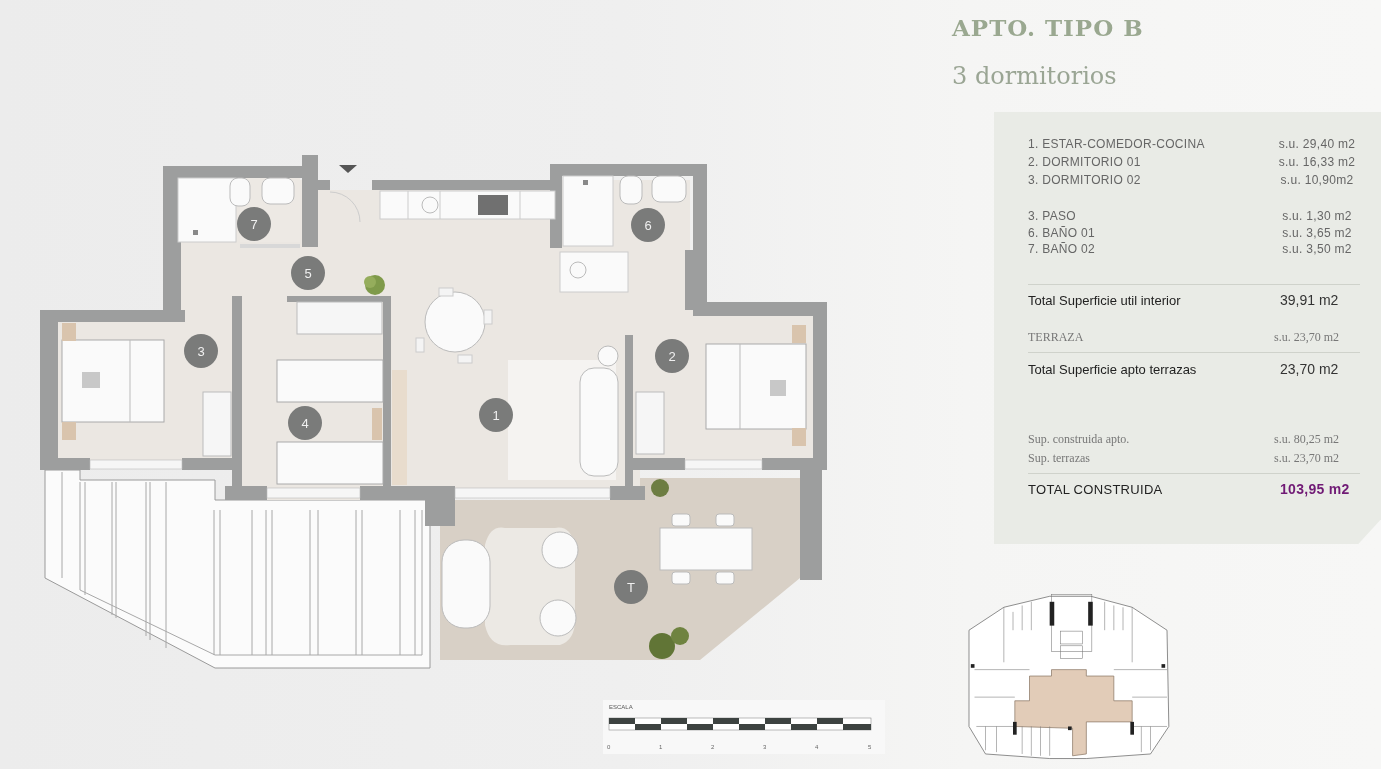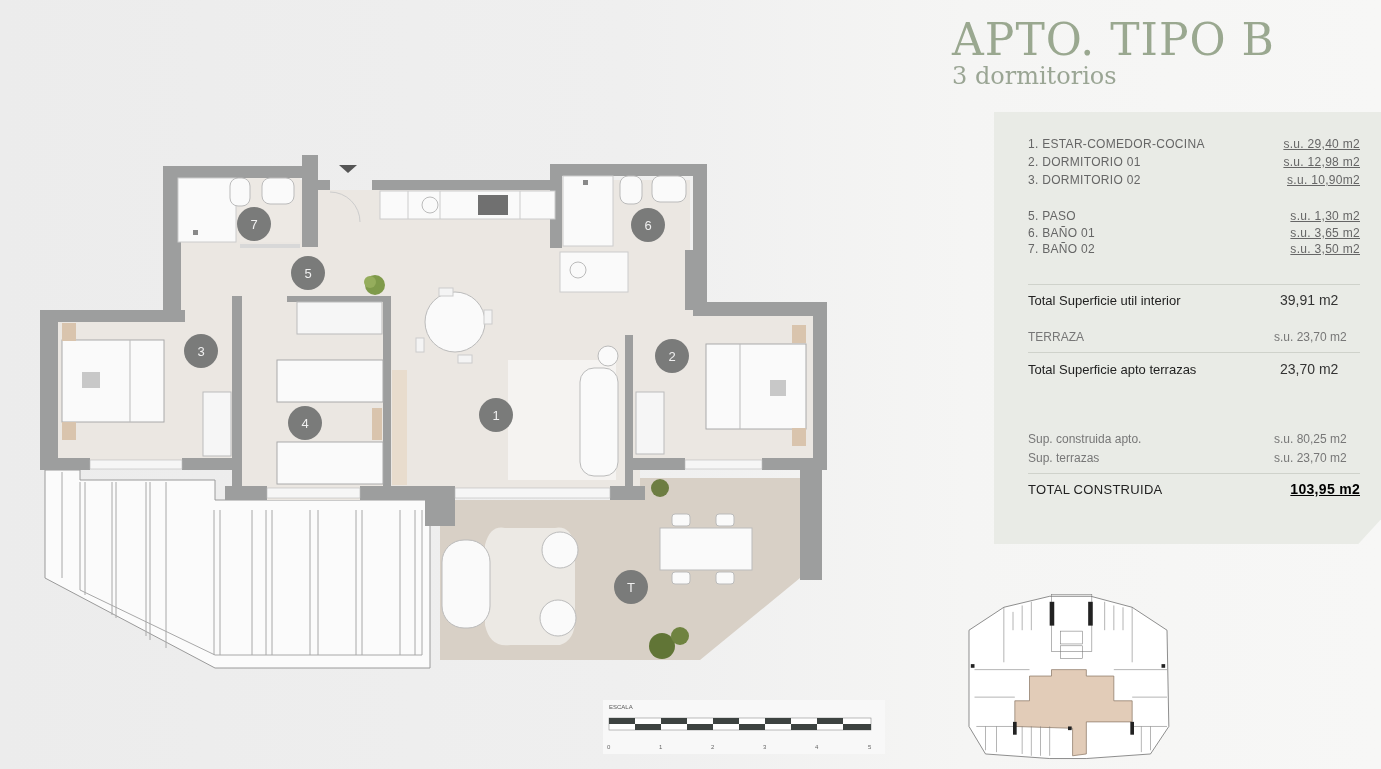--- a/index.html
+++ b/index.html
@@ -3,42 +3,42 @@
 <meta charset="utf-8">
 <style>
   html, body { margin: 0; padding: 0; }
   body {
     width: 1381px; height: 769px; overflow: hidden; position: relative;
     background: linear-gradient(90deg, #ececec 0%, #efefef 45%, #f5f5f4 70%, #f7f7f6 100%);
     font-family: "Liberation Sans", sans-serif;
   }
   .title {
     position: absolute; left: 952px; top: 14px;
-    font-family: "DejaVu Serif", serif; font-weight: normal;
-    font-size: 44px; letter-spacing: 1px; color: #9aa890;
+    font-family: "DejaVu Serif", serif; font-weight: bold;
+    font-size: 23px; letter-spacing: 1px; color: #9aa890;
   }
   .subtitle {
     position: absolute; left: 952px; top: 62px;
     font-family: "DejaVu Serif", serif; font-size: 24px; color: #9aa594;
   }
   .panel {
     position: absolute; left: 994px; top: 112px; width: 396px; height: 432px;
     background: #e9ebe6;
     clip-path: polygon(0 0, 100% 0, 100% 92%, 92% 100%, 0 100%);
   }
   .row { position: absolute; left: 34px; right: 30px; display: flex; justify-content: space-between; align-items: baseline; }
   .room-row { font-size: 12px; color: #666; letter-spacing: 0.3px; height: 18px; }
-  .room-row .val { width: 86px; text-align: right; text-decoration: underline; }
+  .room-row .val { width: 86px; text-align: center; }
   .total-row { font-size: 13px; color: #222; }
   .total-row .val { font-size: 14px; color: #333; width: 80px; }
-  .muted-row { font-size: 12px; color: #777; }
+  .muted-row { font-size: 12px; color: #777; font-family: Liberation Serif, serif; }
   .muted-row .val { width: 86px; }
   .hr { position: absolute; left: 34px; right: 30px; height: 1px; background: #cfd2cb; }
-  .grand { font-size: 13px; color: #222; letter-spacing: 0.3px; text-align: right; }
-  .grand .val { font-weight: bold; color: #000000; font-size: 14px; width: 80px; text-decoration: underline; }
+  .grand { font-size: 13px; color: #222; letter-spacing: 0.3px; }
+  .grand .val { font-weight: bold; color: #701a75; font-size: 14px; width: 80px; }
 
   .plan { position: absolute; left: 0; top: 0; width: 940px; height: 769px; }
   .marker {
     position: absolute; width: 34px; height: 34px; border-radius: 50%;
     background: #7a7b7a; color: #f0f0f0; font-size: 13px;
     display: flex; align-items: center; justify-content: center;
   }
   .scale { position: absolute; left: 603px; top: 700px; width: 282px; height: 54px; background: #f8f8f8; }
   .scale-label { position: absolute; left: 6px; top: 4px; font-size: 6px; color: #555; }
   .scale-tick { position: absolute; top: 44px; font-size: 6px; color: #666; }
@@ -238,28 +238,28 @@
 <div class="title">APTO. TIPO B</div>
 <div class="subtitle">3 dormitorios</div>
 
 <div class="panel">
   <div class="row room-row" style="top:25px">
     <span>1. ESTAR-COMEDOR-COCINA</span>
     <span class="val">s.u.  29,40 m2</span>
   </div>
   <div class="row room-row" style="top:43px">
     <span>2. DORMITORIO 01</span>
-    <span class="val">s.u. 12,98 m2</span>
+    <span class="val">s.u. 16,33 m2</span>
   </div>
   <div class="row room-row" style="top:61px">
     <span>3. DORMITORIO 02</span>
     <span class="val">s.u. 10,90m2</span>
   </div>
   <div class="row room-row" style="top:97px">
-    <span>5. PASO</span>
+    <span>3. PASO</span>
     <span class="val">s.u.   1,30 m2</span>
   </div>
   <div class="row room-row" style="top:114px">
     <span>6. BAÑO 01</span>
     <span class="val">s.u.   3,65 m2</span>
   </div>
   <div class="row room-row" style="top:130px">
     <span>7. BAÑO 02</span>
     <span class="val">s.u.   3,50 m2</span>
   </div>

